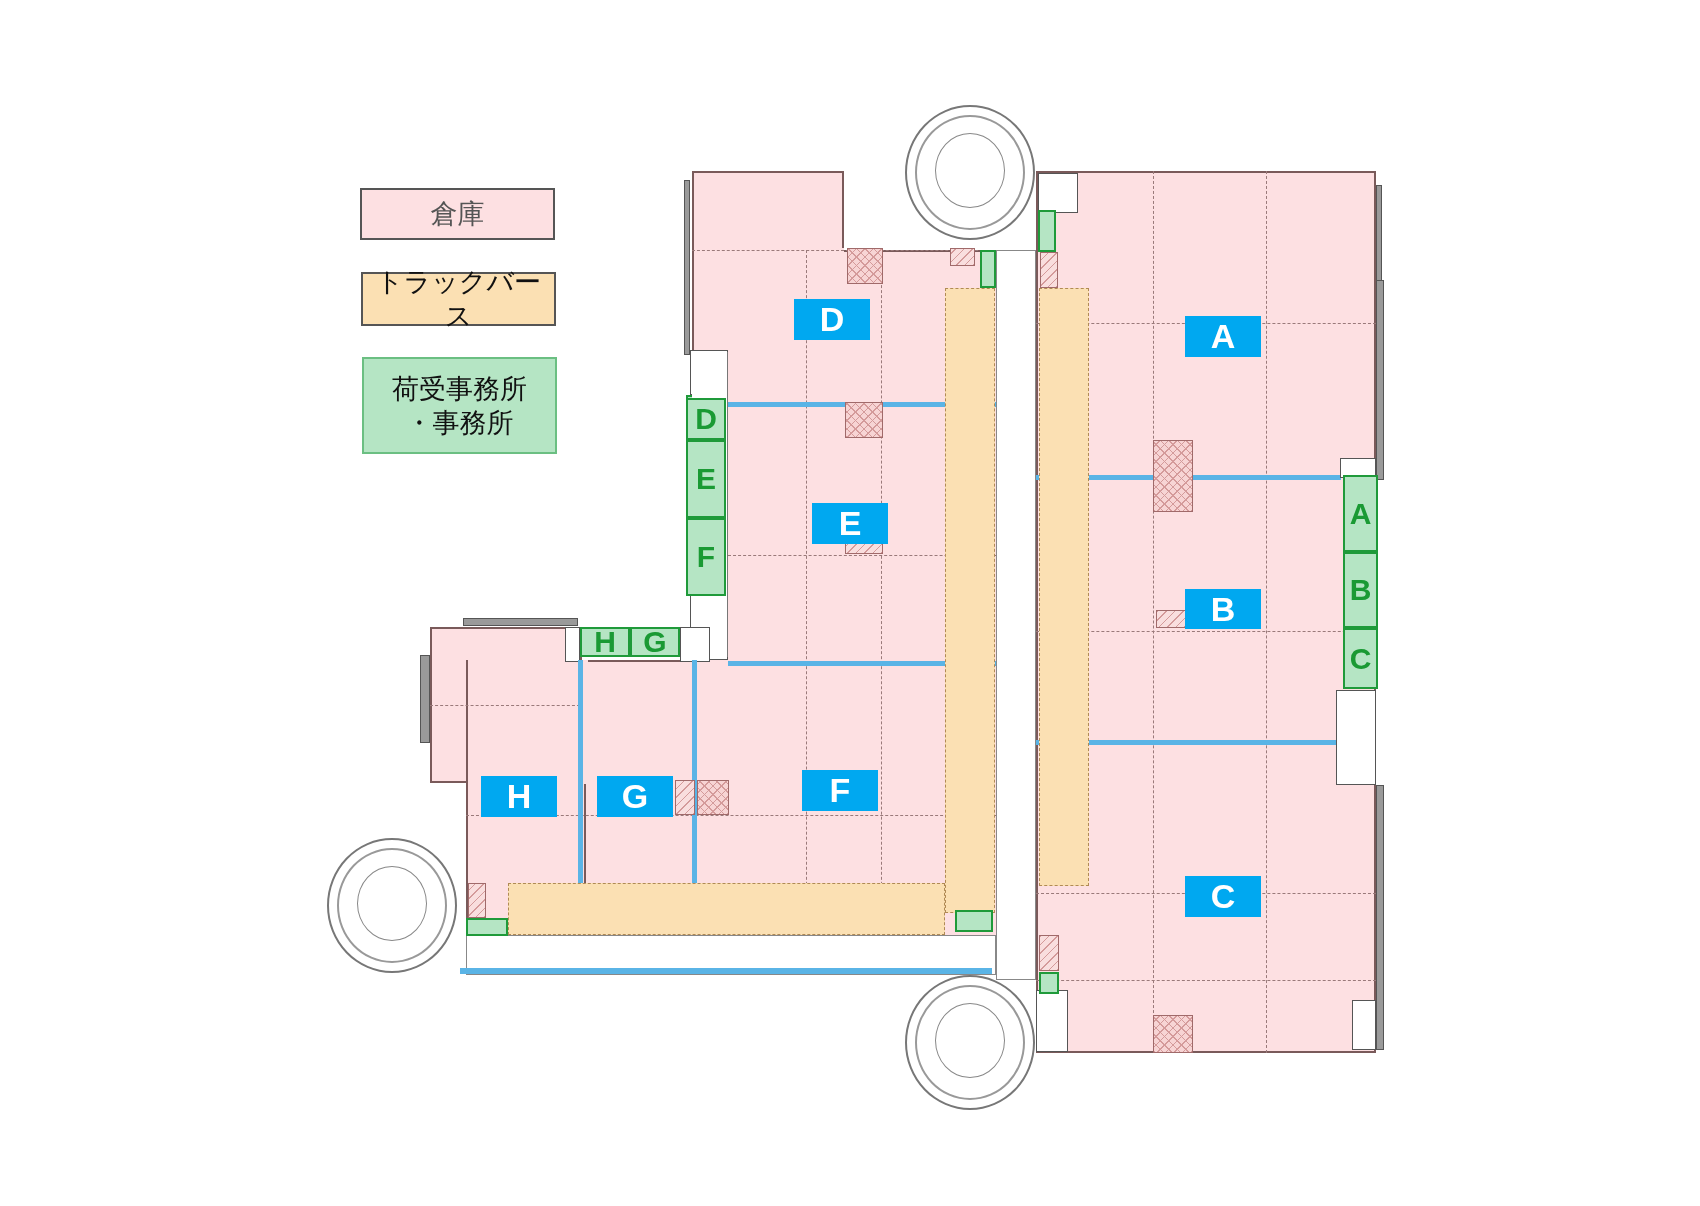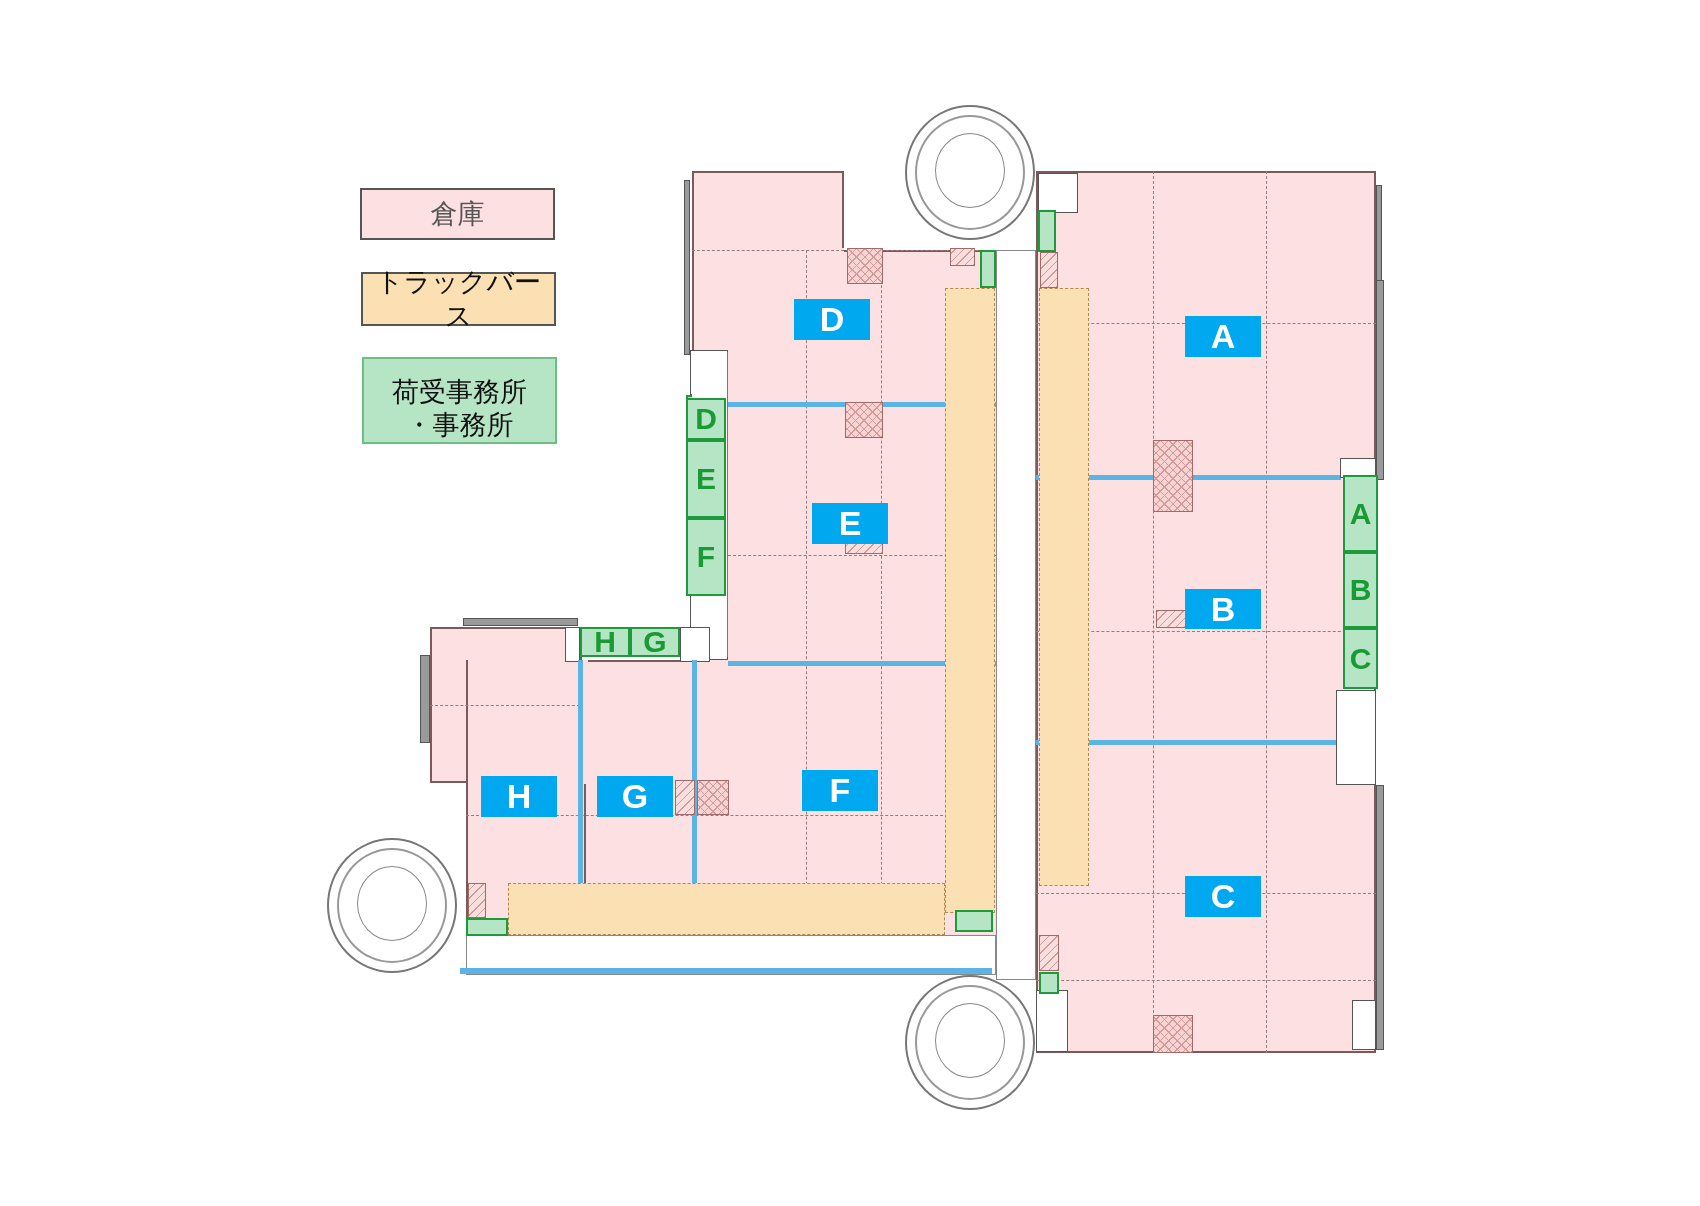--- a/index.html
+++ b/index.html
@@ -26,21 +26,21 @@
 </style>
 </head>
 <body>
 
 <div class="abs legend leg-warehouse" style="left:360px;top:188px;width:195px;height:52px;">
   <span>倉庫</span>
 </div>
 <div class="abs legend leg-truck" style="left:361px;top:272px;width:195px;height:54px;">
   <span>トラックバース</span>
 </div>
-<div class="abs legend leg-office" style="left:362px;top:357px;width:195px;height:87px;justify-content:flex-end;">
+<div class="abs legend leg-office" style="left:362px;top:357px;width:195px;height:97px;">
   <span>荷受事務所</span>
   <span>・事務所</span>
 </div>
 
 <div class="abs" style="left:0;top:0;width:1700px;height:1206px;">
 
   <div class="abs ramp" style="left:905px;top:105px;width:130px;height:135px;"></div>
   <div class="abs ramp" style="left:915px;top:115px;width:110px;height:115px;border-color:#999;"></div>
   <div class="abs ramp-inner" style="left:935px;top:133px;width:70px;height:75px;"></div>
 

